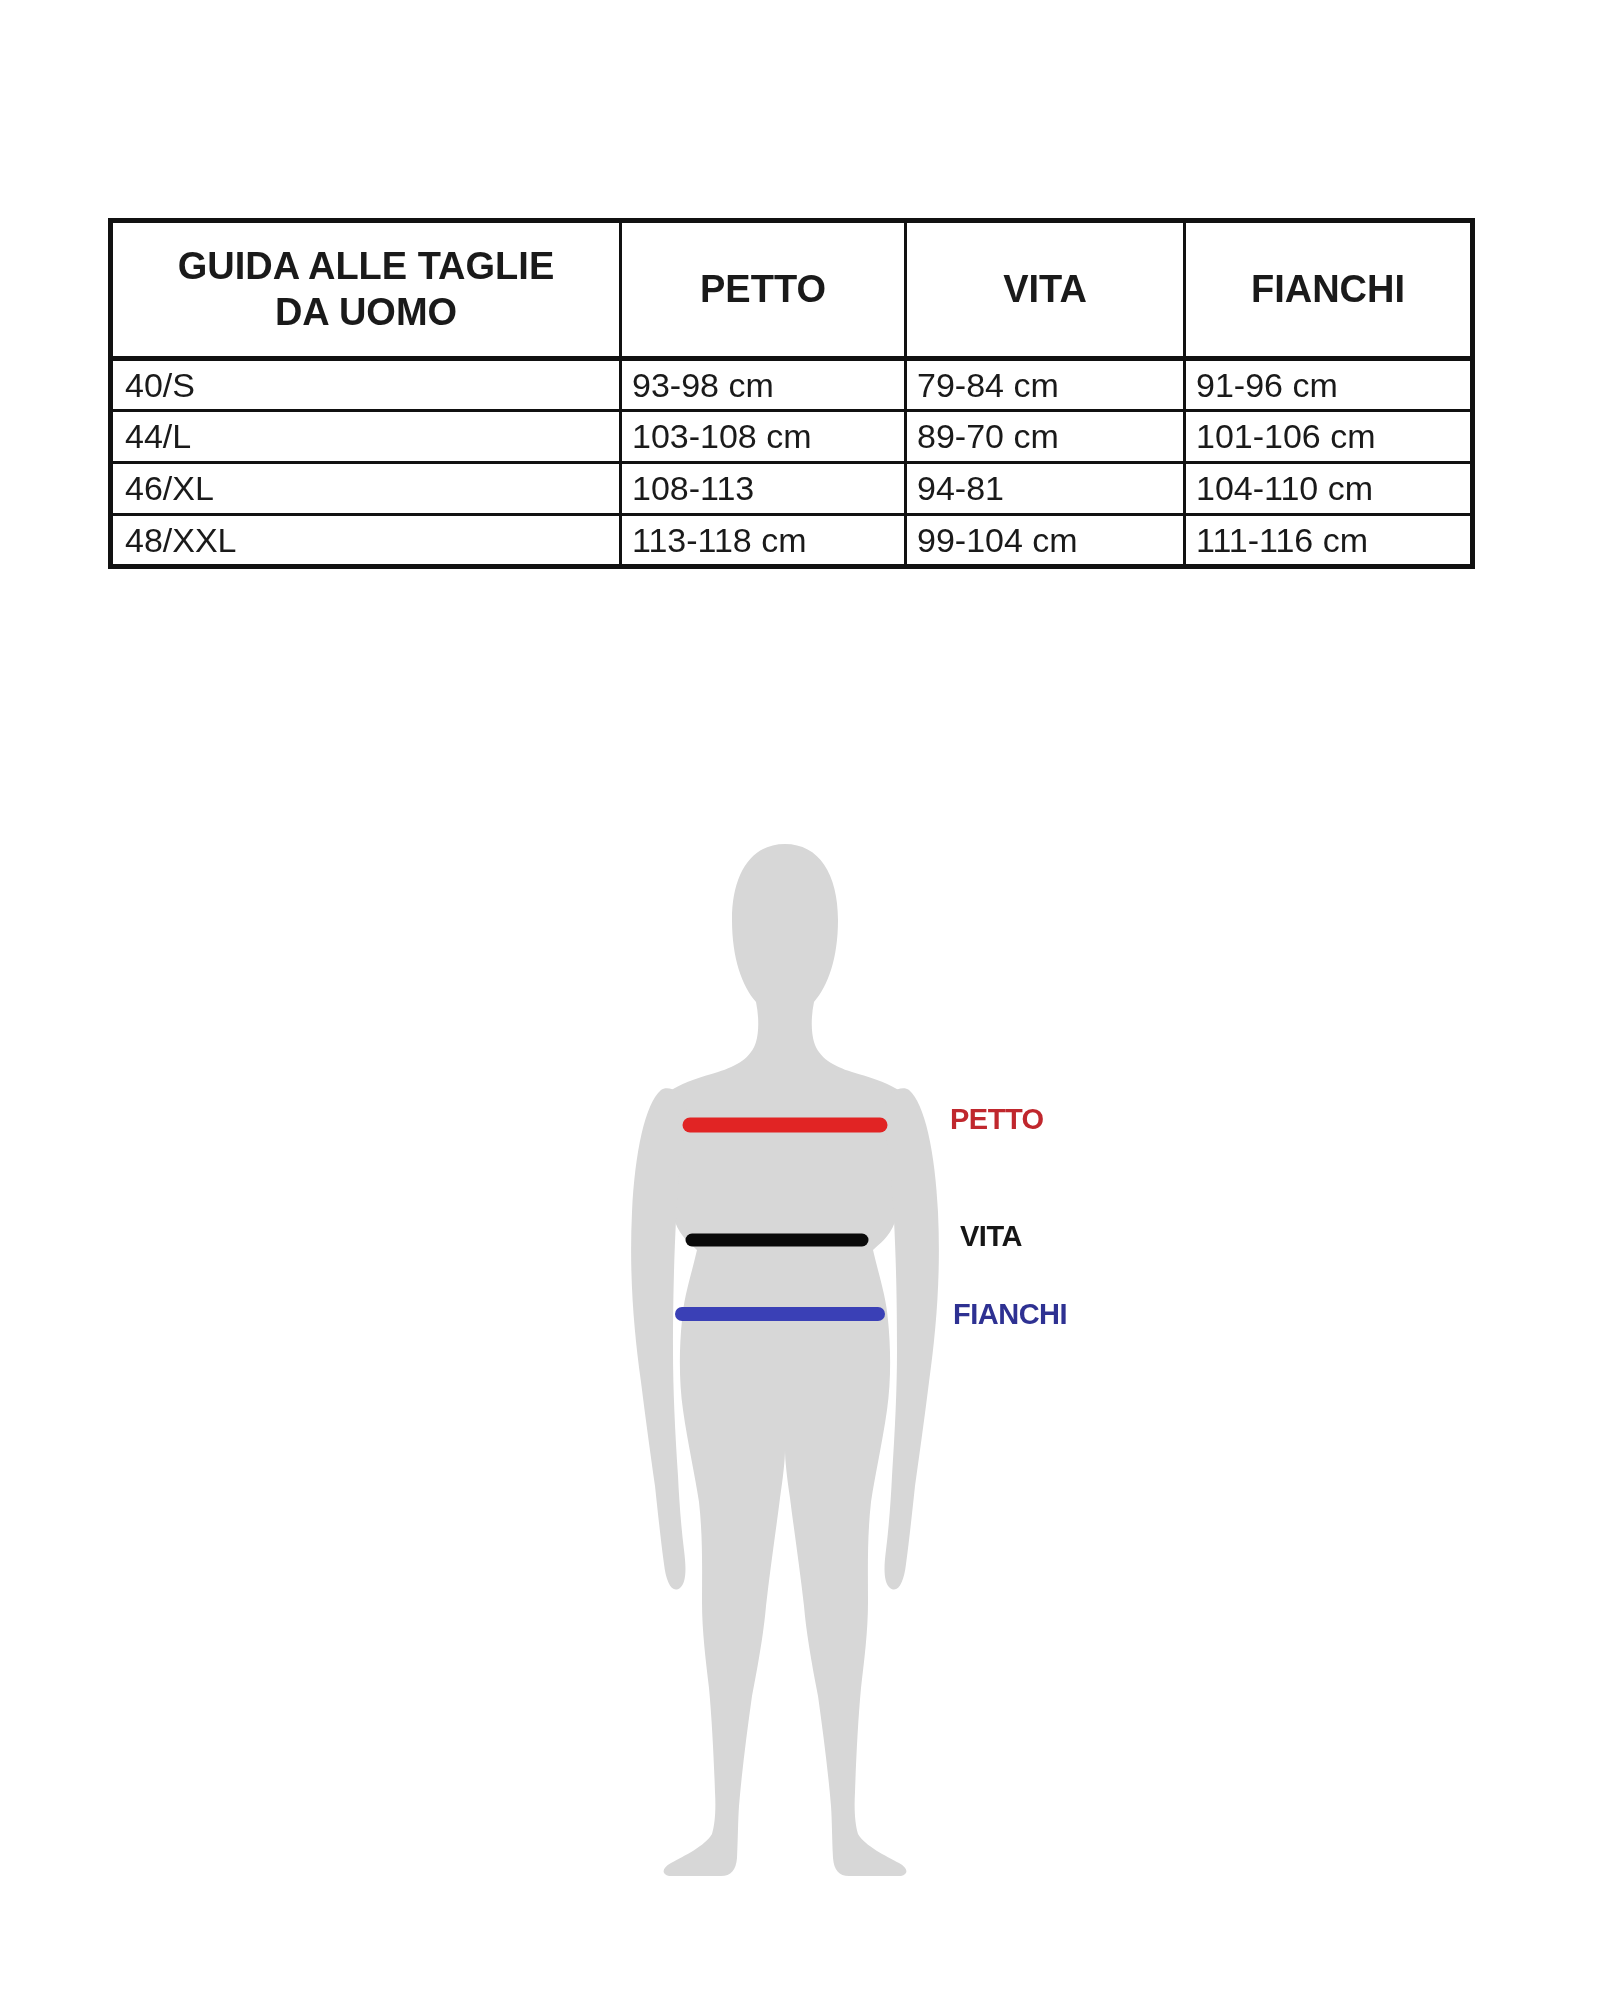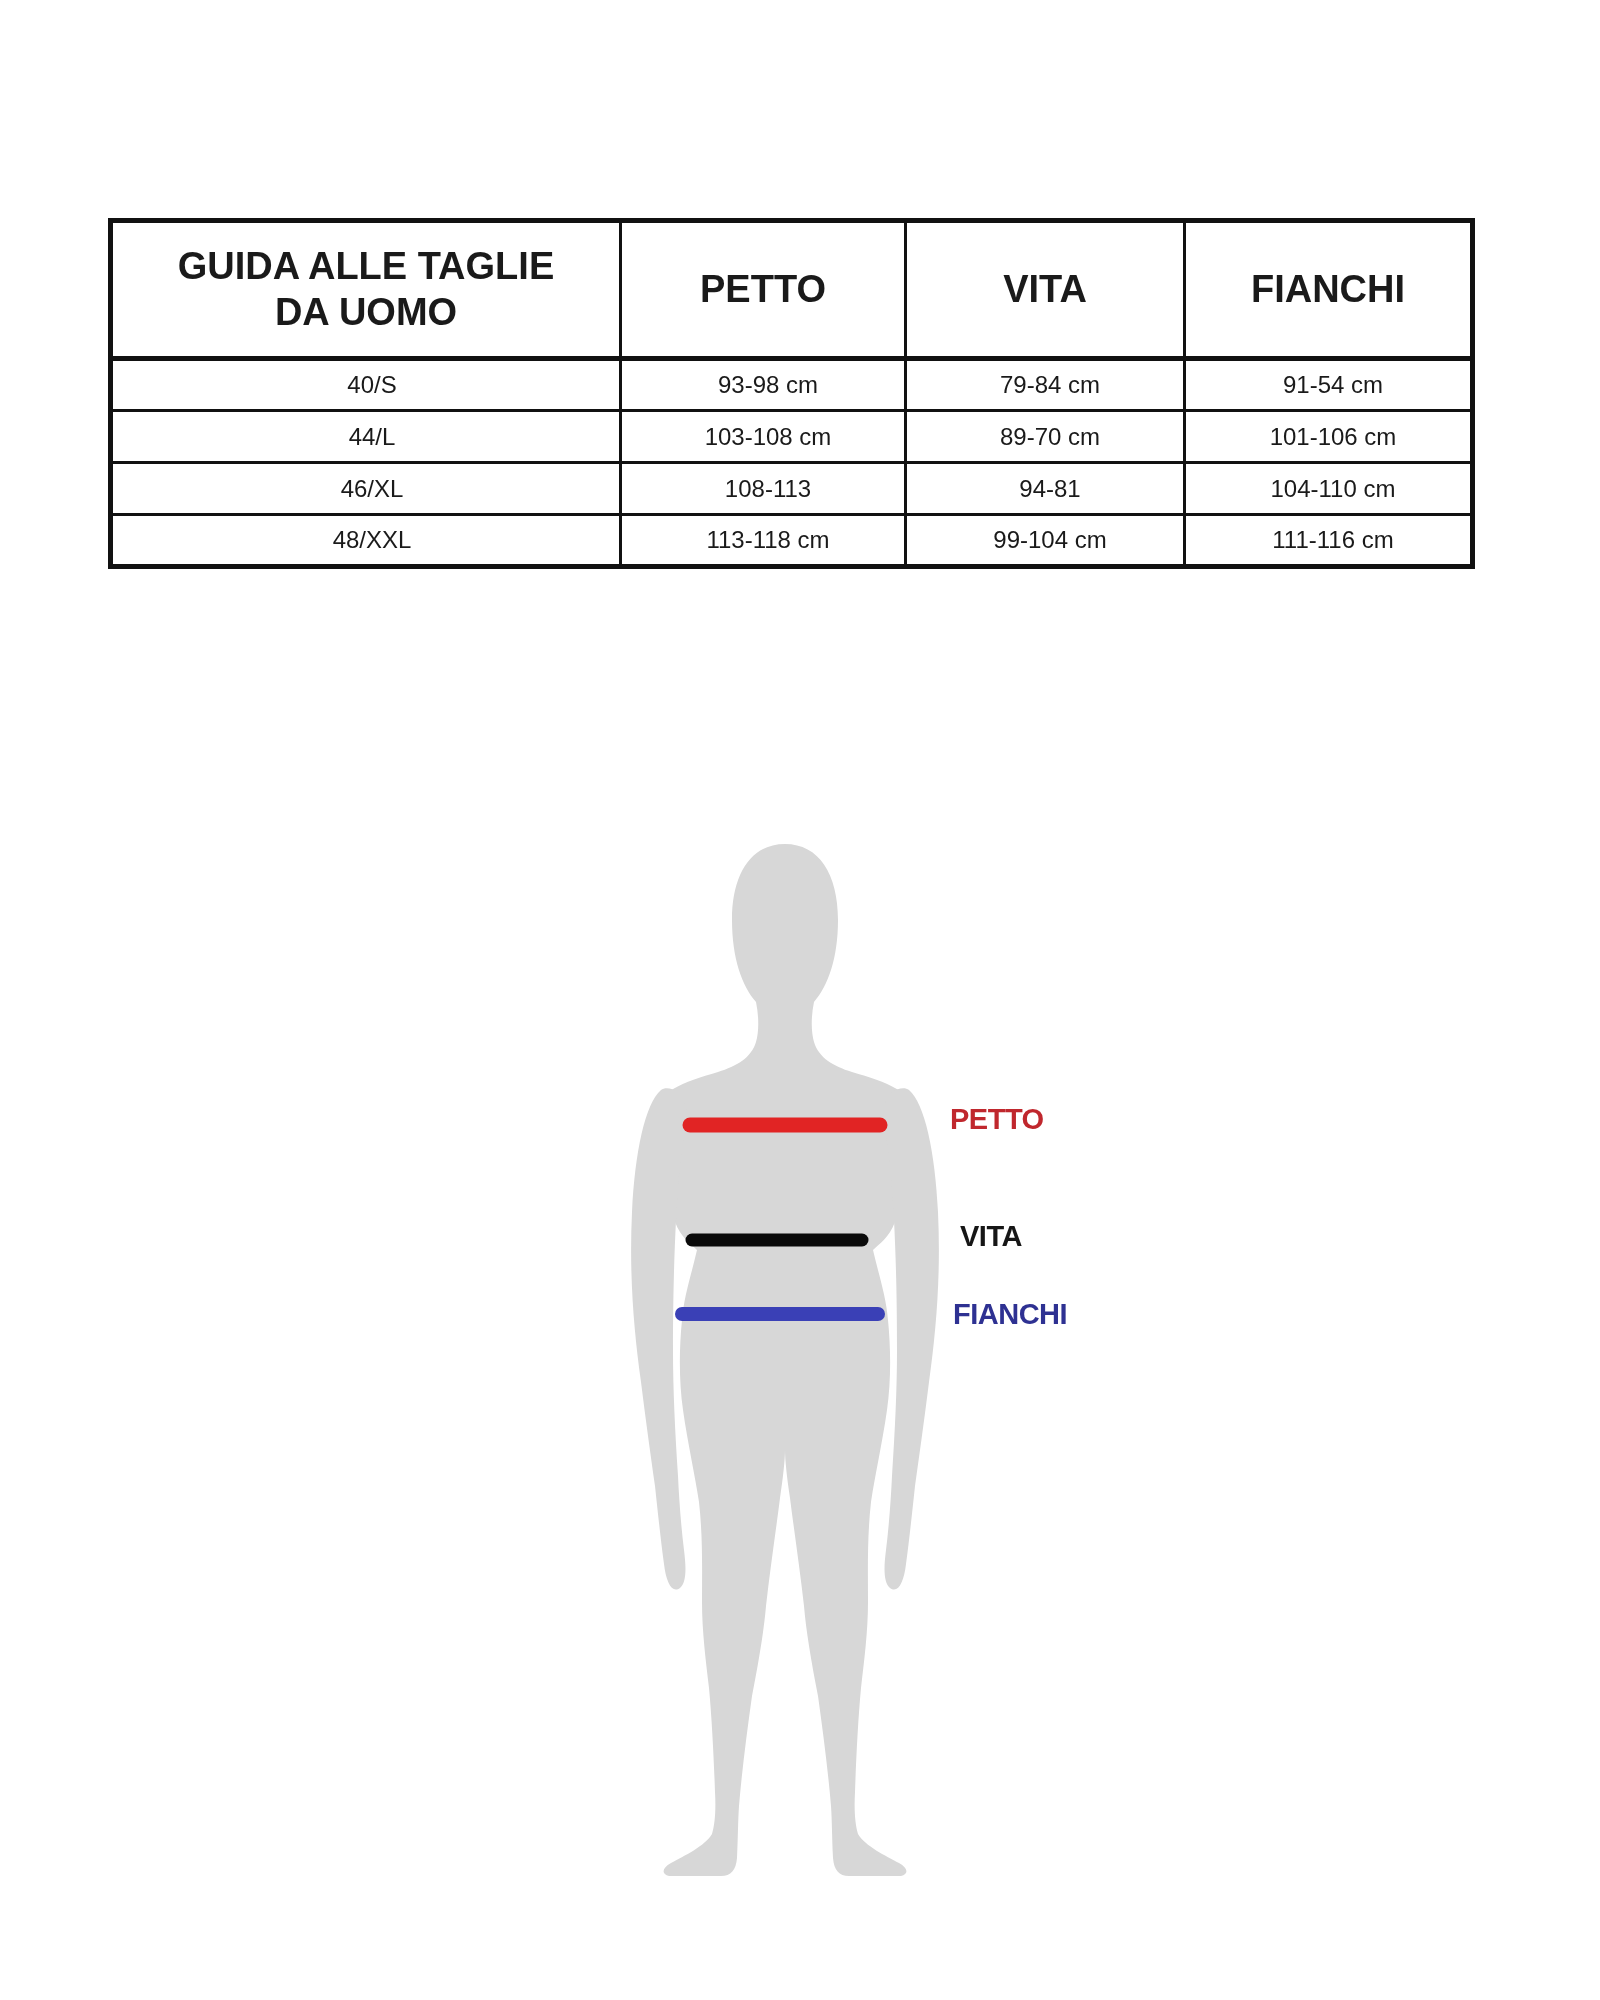--- a/index.html
+++ b/index.html
@@ -36,24 +36,24 @@
     font-weight: bold;
     font-size: 38px;
     line-height: 1.2;
     text-align: center;
     vertical-align: middle;
     padding: 0 44px;
     border-bottom: 5px solid #111111;
   }
   table.size-table tbody td {
     height: 52px;
-    font-size: 24px;
+    font-size: 34px;
     font-weight: 400;
     vertical-align: middle;
-    text-align: center;
+    text-align: left;
     padding: 0 0 0 10px;
     white-space: nowrap;
   }
   table.size-table tbody td.size-col { padding-left: 12px; }
 
   
   .figure-area {
     position: absolute;
     left: 0; top: 820px;
     width: 1600px; height: 1100px;
@@ -90,21 +90,21 @@
         <th>PETTO</th>
         <th>VITA</th>
         <th>FIANCHI</th>
       </tr>
     </thead>
     <tbody>
       <tr>
         <td class="size-col">40/S</td>
         <td>93-98 cm</td>
         <td>79-84 cm</td>
-        <td>91-54 cm</td>
+        <td>91-96 cm</td>
       </tr>
       <tr>
         <td class="size-col">44/L</td>
         <td>103-108 cm</td>
         <td>89-70 cm</td>
         <td>101-106 cm</td>
       </tr>
       <tr>
         <td class="size-col">46/XL</td>
         <td>108-113</td>

